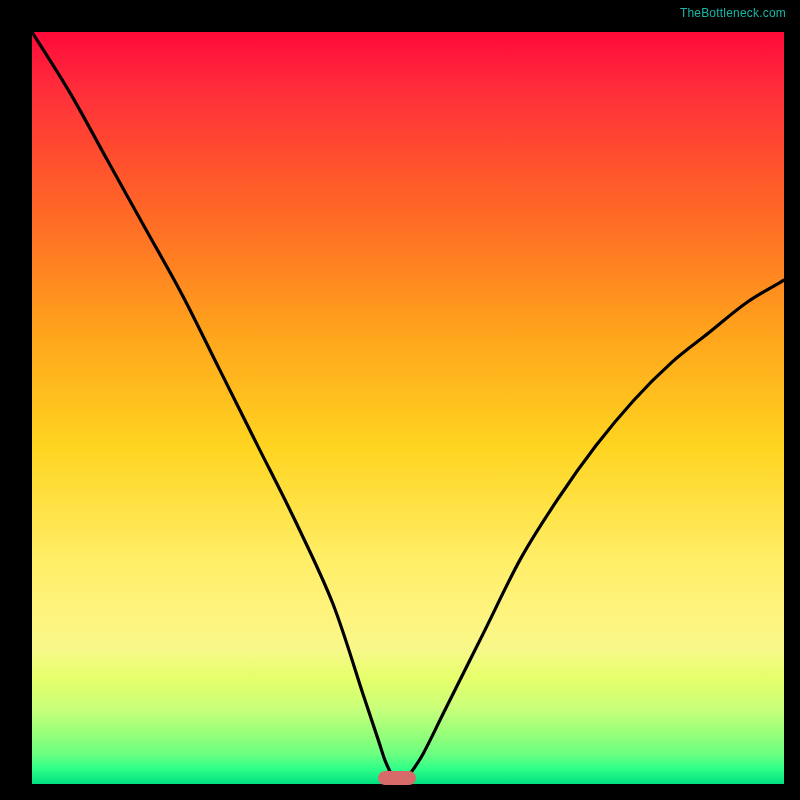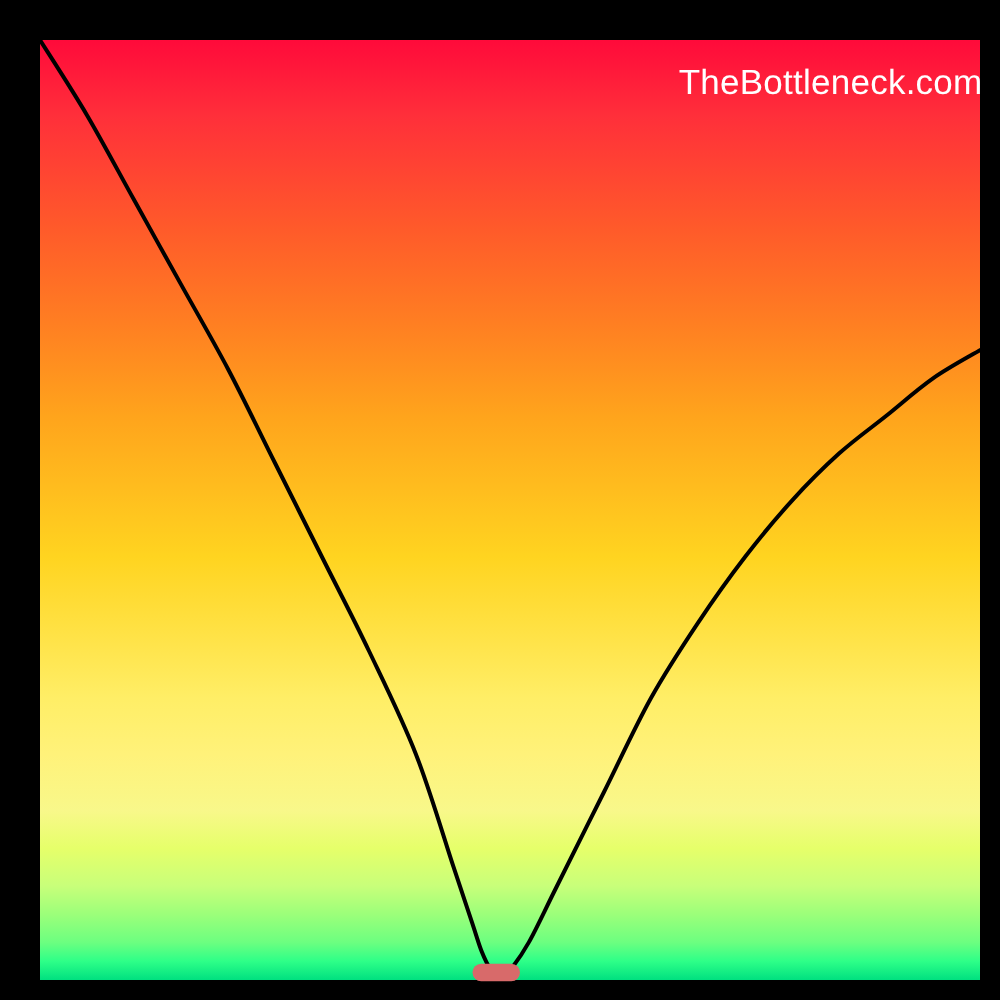--- a/index.html
+++ b/index.html
@@ -41,26 +41,25 @@
       #9cff7a 93%,
       #6cff80 96%,
       #2eff88 98%,
       #00e080 100%
     );
   }
   .watermark {
     position: absolute;
     top: 6px;
     right: 14px;
-    color: #ffffff;
-    font-size: 28px;
+    color: #14b8a6;
+    font-size: 12px;
     font-weight: 500;
     letter-spacing: 0.2px;
     z-index: 20;
-    margin-top: 44px;
   }
   svg.curve {
     position: absolute;
     left: 0;
     top: 0;
     width: 752px;
     height: 752px;
     z-index: 10;
   }
   .marker {

